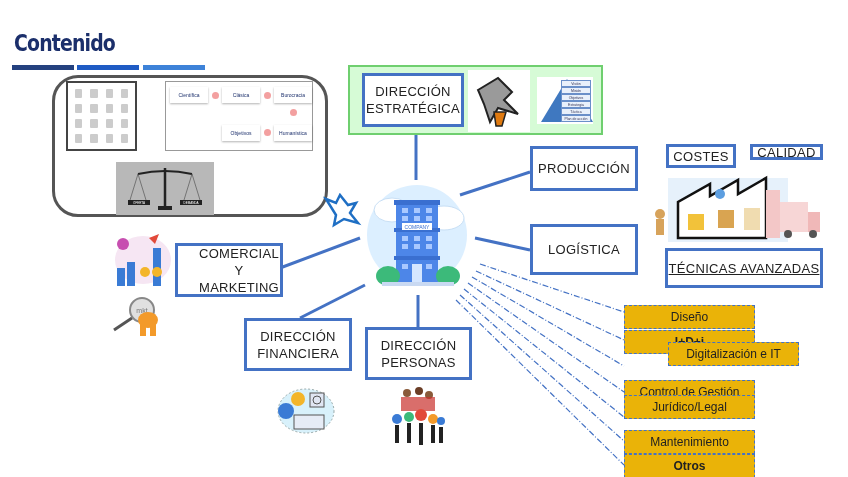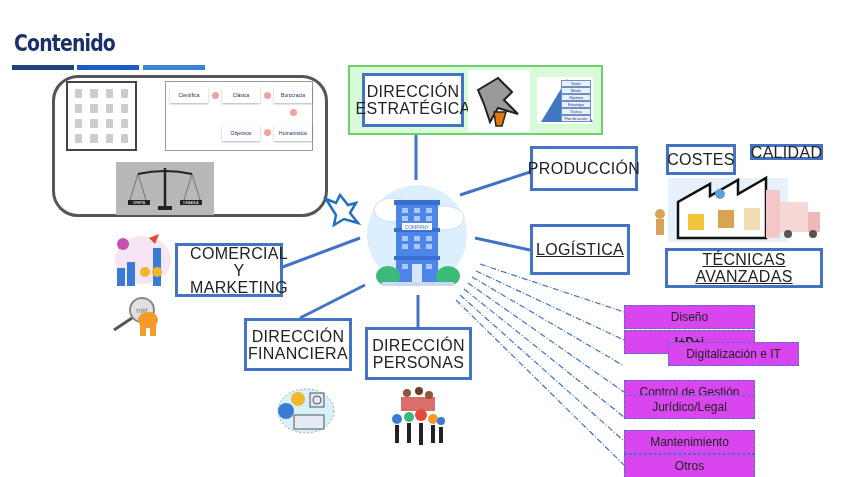--- a/index.html
+++ b/index.html
@@ -19,28 +19,28 @@
   #left-frame { left: 52px; top: 75px; width: 276px; height: 142px; border: 3px solid #555; border-radius: 26px; background: #fff; }
   #icon-grid { left: 66px; top: 81px; width: 71px; height: 70px; border: 2px solid #444; display: grid; grid-template-columns: repeat(4, 1fr); grid-template-rows: repeat(4, 1fr); padding: 4px; gap: 2px; }
   .gicon { background: #bbb; border-radius: 1px; margin: 2px 3px; opacity: .75; }
   #schools { left: 165px; top: 81px; width: 148px; height: 70px; border: 1px solid #999; background: #fff; }
   .school { position: absolute; width: 38px; height: 16px; background: #fff; box-shadow: 0 1px 2px rgba(0,0,0,.3); font-size: 5px; color: #1b2f6b; text-align: center; line-height: 16px; }
   .sarrow { position: absolute; width: 7px; height: 7px; background: #f3a0a0; border-radius: 50%; }
   #scale-box { left: 116px; top: 162px; width: 98px; height: 53px; background: #b8b8b8; }
 
   
   #strat-panel { left: 348px; top: 65px; width: 255px; height: 70px; background: #d6fbd6; border: 2px solid #6fcf6f; }
-  .box { position: absolute; background: #fff; border: 3px solid #4472c4; display: flex; align-items: center; justify-content: center; text-align: center; font-size: 16px; line-height: 17px; color: #222; letter-spacing: .3px; }
+  .box { position: absolute; background: #fff; border: 3px solid #4472c4; display: flex; align-items: center; justify-content: center; text-align: center; font-size: 13px; line-height: 17px; color: #222; letter-spacing: .3px; }
   #pyramid { left: 537px; top: 77px; width: 56px; height: 47px; background: #fff; }
 
   
   #building-wrap { left: 362px; top: 180px; width: 110px; height: 110px; }
 
   
-  .dlist { position: absolute; left: 624px; width: 131px; height: 24px; border: 1.5px dashed #4472c4; border-style: dashed; font-size: 12px; display: flex; align-items: center; justify-content: center; background: #d946ef; color: #222; }
+  .dlist { position: absolute; left: 624px; width: 131px; height: 24px; border: 1.5px dashed #4472c4; border-style: dashed; font-size: 12px; display: flex; align-items: center; justify-content: center; background: #eab308; color: #222; }
 
   svg.lines { position: absolute; left: 0; top: 0; }
 </style>
 </head>
 <body>
 
 <svg class="lines" width="848" height="477">
   <line x1="416" y1="125" x2="416" y2="180" stroke="#4472c4" stroke-width="3"></line>
   <line x1="460" y1="195" x2="530" y2="172" stroke="#4472c4" stroke-width="3"></line>
   <line x1="475" y1="238" x2="530" y2="250" stroke="#4472c4" stroke-width="3"></line>
@@ -169,21 +169,21 @@
     <rect x="50" y="84" width="10" height="18" fill="#d5e6ff"></rect>
     <ellipse cx="26" cy="96" rx="12" ry="10" fill="#3cba7a"></ellipse>
     <ellipse cx="86" cy="96" rx="12" ry="10" fill="#3cba7a"></ellipse>
     <rect x="20" y="102" width="72" height="4" fill="#c9d9f2"></rect>
   </svg>
 </div>
 
 <div class="box" style="left:530px;top:146px;width:108px;height:45px;">
   <span>PRODUCCIÓN</span>
 </div>
-<div class="box" style="left:530px;top:224px;width:100px;height:51px;text-decoration:underline;">
+<div class="box" style="left:530px;top:224px;width:108px;height:51px;">
   <span>LOGÍSTICA</span>
 </div>
 <div class="box" style="left:175px;top:243px;width:108px;height:54px;padding-left:20px;">
   <div>
     <div>COMERCIAL Y</div>
     <div>MARKETING</div>
   </div>
 </div>
 <div class="box" style="left:244px;top:318px;width:108px;height:53px;">
   <div>
@@ -191,21 +191,21 @@
     <div>FINANCIERA</div>
   </div>
 </div>
 <div class="box" style="left:365px;top:327px;width:107px;height:53px;">
   <div>
     <div>DIRECCIÓN</div>
     <div>PERSONAS</div>
   </div>
 </div>
 
-<div class="box" style="left:666px;top:144px;width:70px;height:31px;">
+<div class="box" style="left:666px;top:144px;width:70px;height:24px;">
   <span>COSTES</span>
 </div>
 <div class="box" style="left:750px;top:144px;width:73px;height:16px;">
   <span>CALIDAD</span>
 </div>
 <div class="box" style="left:665px;top:248px;width:158px;height:40px;text-decoration:underline;">
   <span>TÉCNICAS AVANZADAS</span>
 </div>
 
 <svg class="abs" style="left:648px;top:174px" width="175" height="70">
@@ -224,21 +224,21 @@
   <rect x="8" y="45" width="8" height="16" fill="#d7a35b"></rect>
 </svg>
 
 <div id="other-areas">
     <div class="dlist" style="top: 305px;">Diseño</div>
     <div class="dlist" style="top: 330px; font-weight: bold;">I+D+i</div>
     <div class="dlist" style="top: 342px; margin-left: 44px;">Digitalización e IT</div>
     <div class="dlist" style="top: 380px;">Control de Gestión</div>
     <div class="dlist" style="top: 395px;">Jurídico/Legal</div>
     <div class="dlist" style="top: 430px;">Mantenimiento</div>
-    <div class="dlist" style="top: 454px;">Otros</div>
+    <div class="dlist" style="top: 454px; font-weight: bold;">Otros</div>
   </div>
 
 <svg class="abs" style="left:113px;top:232px" width="60" height="56">
   <ellipse cx="30" cy="28" rx="28" ry="24" fill="#f6e6f3"></ellipse>
   <circle cx="10" cy="12" r="6" fill="#c74fb0"></circle>
   <rect x="4" y="36" width="8" height="18" fill="#3a7bd5"></rect>
   <rect x="14" y="30" width="8" height="24" fill="#3a7bd5"></rect>
   <rect x="40" y="16" width="8" height="38" fill="#3a7bd5"></rect>
   <circle cx="32" cy="40" r="5" fill="#f3b52a"></circle>
     <circle cx="44" cy="40" r="5" fill="#f3b52a"></circle>

